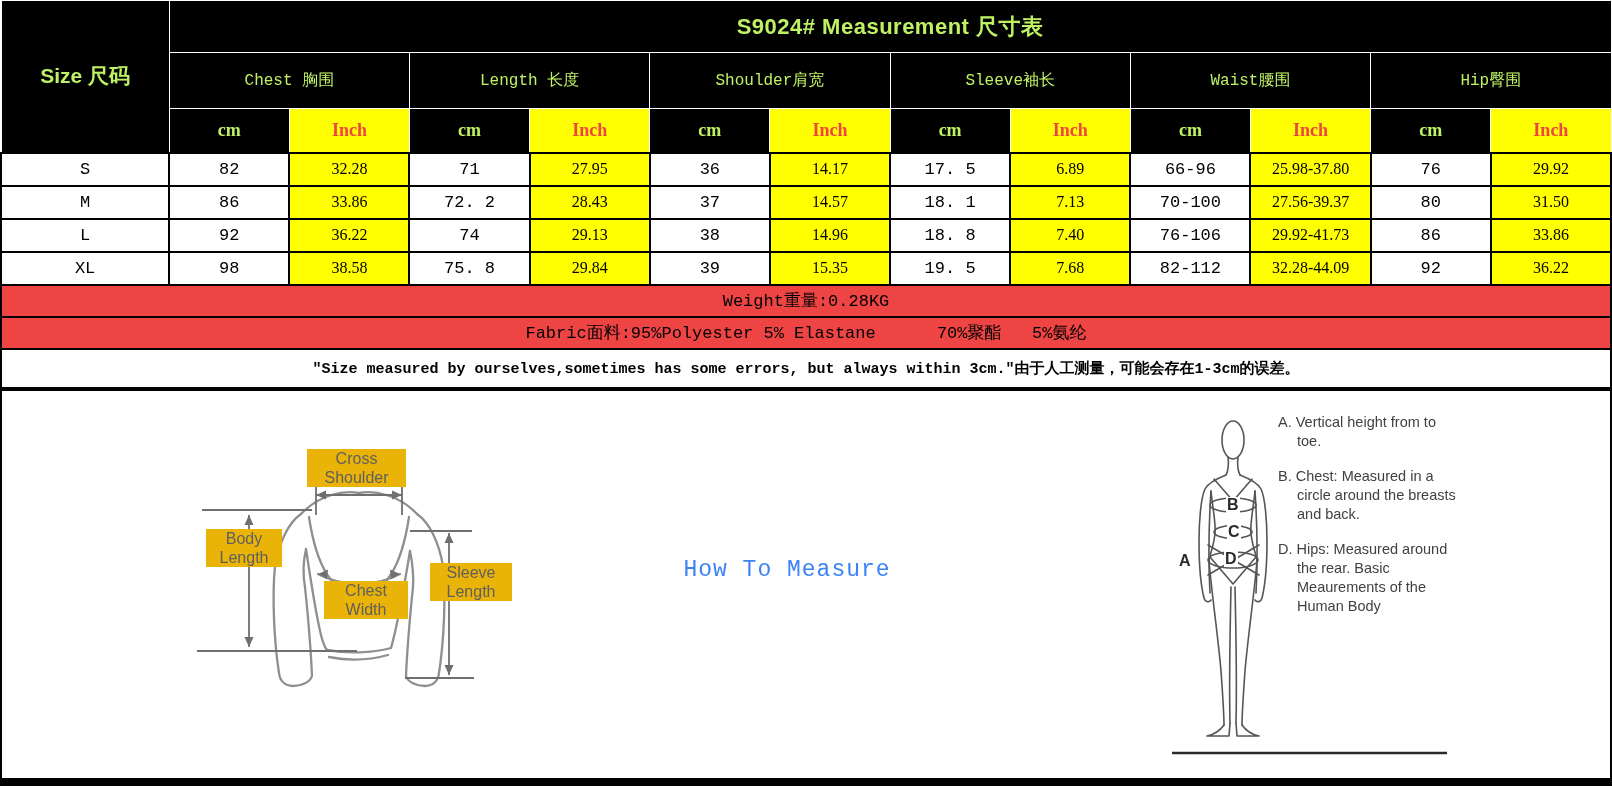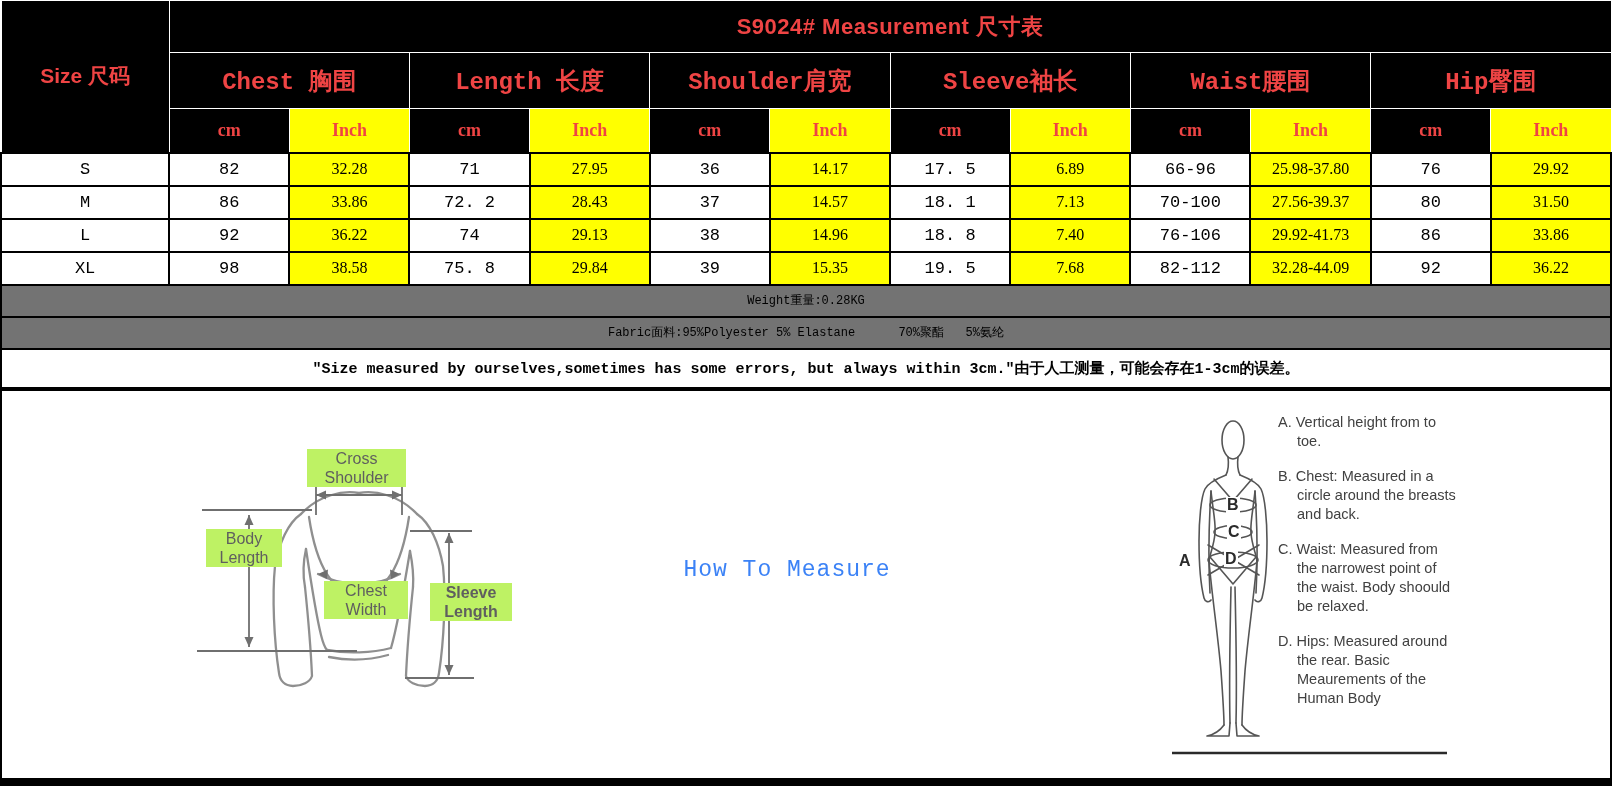--- a/index.html
+++ b/index.html
@@ -4,48 +4,48 @@
 <style>
   html,body{margin:0;padding:0;background:#fff;}
   .sheet{
     position:relative;width:1612px;height:788px;background:#fff;overflow:hidden;
     font-family:"Liberation Mono","DejaVu Sans Mono",monospace;color:#000;
   }
   
   table.size-table{border-collapse:collapse;table-layout:fixed;width:1612px;}
   table.size-table td{padding:0;text-align:center;vertical-align:middle;overflow:hidden;}
   
-  .hd{background:#000;color:#ef4444;border:1px solid #fff;}
+  .hd{background:#000;color:#bef264;border:1px solid #fff;}
   .title-row{height:52px;}
   .title-cell{font-family:"Liberation Sans","DejaVu Sans",sans-serif;font-weight:bold;font-size:22px;letter-spacing:.5px;}
   .size-cell{font-family:"Liberation Sans","DejaVu Sans",sans-serif;font-weight:bold;font-size:21px;}
   .cat-row{height:56px;}
-  .cat-cell{font-size:24px;font-weight:bold;}
+  .cat-cell{font-size:16px;}
   .unit-row{height:44px;}
   .unit-cm{font-family:"Liberation Serif","DejaVu Serif",serif;font-weight:bold;font-size:18px;border-bottom:2px solid #000;}
   .unit-in{background:#ffff00;color:#ef4444;font-family:"Liberation Serif","DejaVu Serif",serif;font-weight:bold;font-size:18px;border:1px solid #fff;border-bottom:2px solid #000;}
   
   .data-row{height:33px;}
   .dc{border:2px solid #000;font-size:17px;background:#fff;}
   .dy{border:2px solid #000;background:#ffff00;font-family:"Liberation Serif","DejaVu Serif",serif;font-weight:normal;font-size:16px;}
   .wide-row{height:32px;}
-  .wide-cell{border:2px solid #000;font-size:12px;background:#737373;}
+  .wide-cell{border:2px solid #000;font-size:17px;background:#ef4444;}
   .fabric-cell{white-space:pre;}
   .note-row{height:40px;}
   .note-cell{border:2px solid #000;border-bottom:4px solid #000;font-size:15px;font-weight:bold;background:#fff;}
   
   .measure-section{
     position:relative;width:1612px;height:387px;background:#fff;
     border-left:2px solid #000;border-right:2px solid #000;box-sizing:border-box;
   }
   .measure-section svg{position:absolute;left:0;top:0;}
   .diag-label{
     position:absolute;font-family:"Liberation Sans","DejaVu Sans",sans-serif;
     color:#5f5f5f;font-size:16px;line-height:19px;white-space:pre-line;text-align:center;
-    background:#bef264;padding:0 2px;
+    background:#eab308;padding:0 2px;
   }
   .howto{
     position:absolute;left:620px;top:166px;width:330px;text-align:center;
     font-size:23px;letter-spacing:1px;color:#3b82f6;font-weight:500;
   }
   .figure-letter{
     position:absolute;font-family:"Liberation Sans","DejaVu Sans",sans-serif;
     font-weight:bold;font-size:16px;color:#2b2b2b;background:#fff;line-height:16px;padding:0 1px;
   }
   .instructions{
@@ -238,32 +238,31 @@
       </g>
       <path d="M1170,362 H1445" stroke="#2a2a2a" stroke-width="2.5" fill="none"></path>
     </svg>
 
     <div class="diag-label" style="left:305px;top:58px;width:95px;">Cross
 Shoulder</div>
     <div class="diag-label" style="left:204px;top:138px;width:72px;">Body
 Length</div>
     <div class="diag-label" style="left:322px;top:190px;width:80px;">Chest
 Width</div>
-    <div class="diag-label" style="left:428px;top:192px;width:78px;font-weight:bold;">Sleeve
+    <div class="diag-label" style="left:428px;top:172px;width:78px;">Sleeve
 Length</div>
 
     <div class="howto">How To Measure</div>
 
     <span class="figure-letter" style="left:1176px;top:162px;">A</span>
     <span class="figure-letter" style="left:1224px;top:106px;">B</span>
     <span class="figure-letter" style="left:1225px;top:133px;">C</span>
     <span class="figure-letter" style="left:1222px;top:160px;">D</span>
 
     <div class="instructions">
       <div class="instr-item">A. Vertical height from to toe.</div>
       <div class="instr-item">B. Chest: Measured in a circle around the breasts and back.</div>
-      <div class="instr-item">C. Waist: Measured from the narrowest point of the waist. Body shoould be relaxed.</div>
       <div class="instr-item">D. Hips: Measured around the rear. Basic Meaurements of the Human Body</div>
     </div>
   </div>
 
   <div class="bottom-bar"></div>
 </div>
 
 </body></html>

